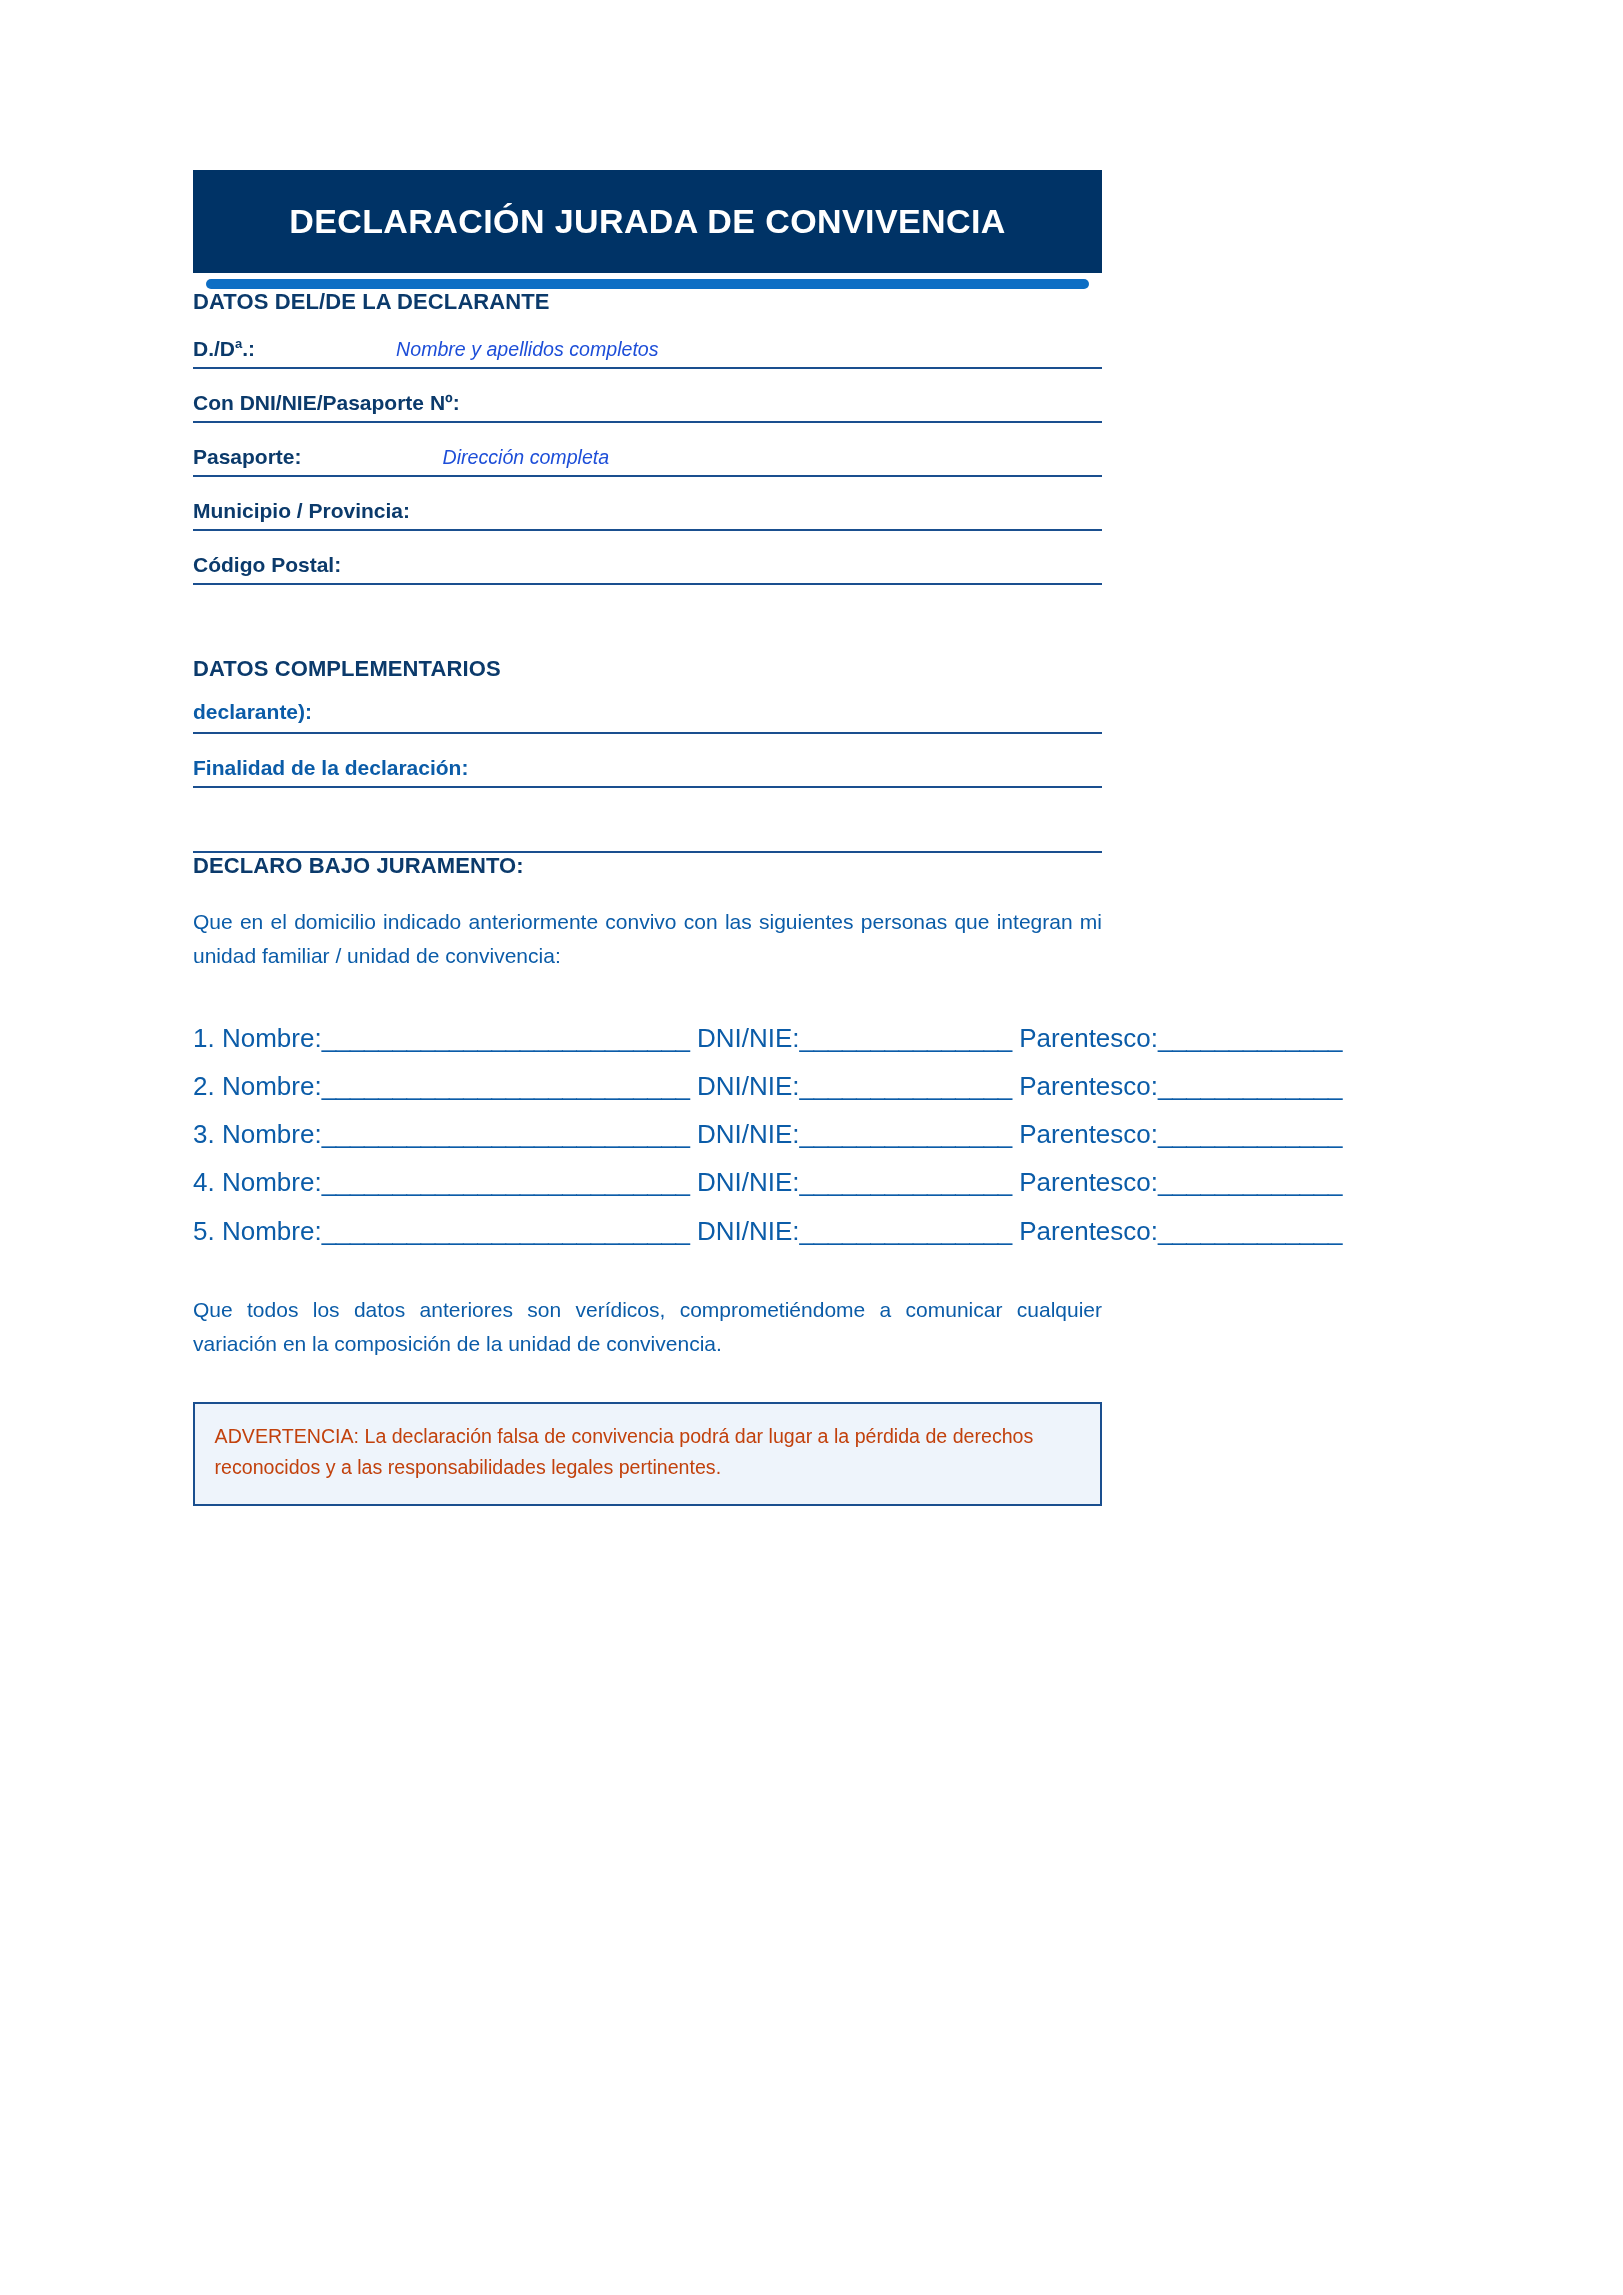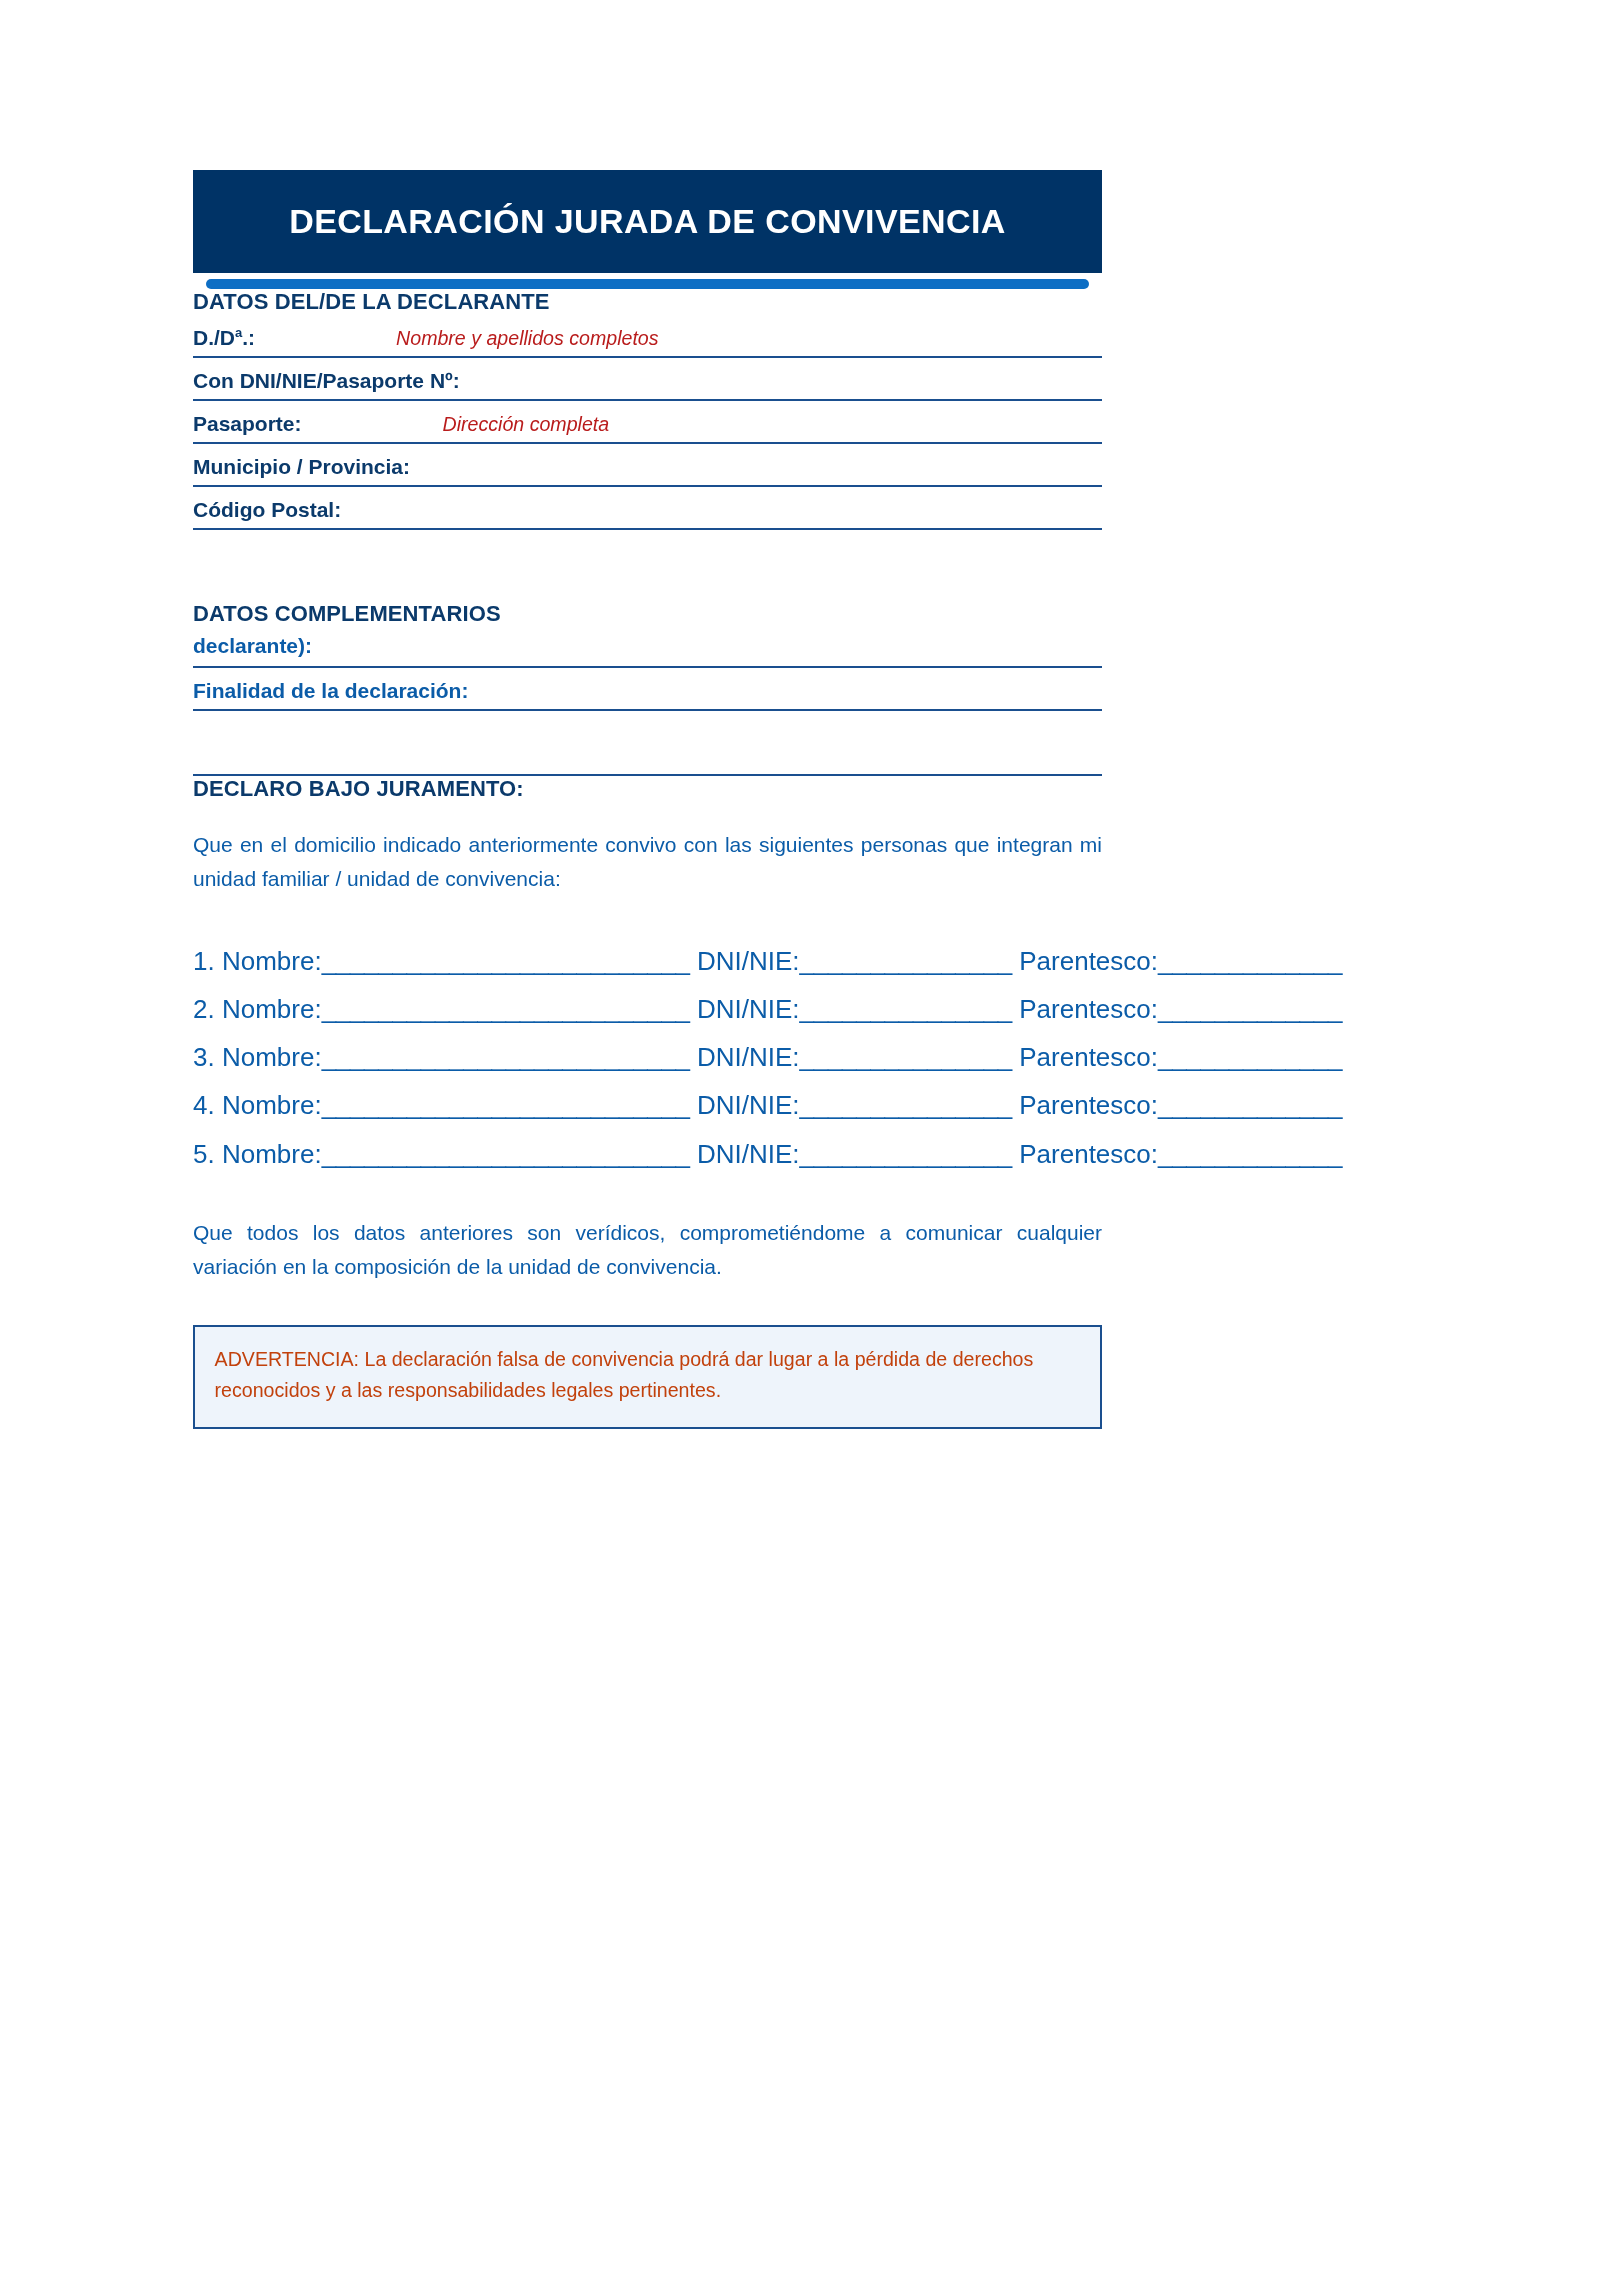--- a/index.html
+++ b/index.html
@@ -57,38 +57,38 @@
   }
   .section-heading.tight { margin-top: 71px; }
 
   
   .field-row {
     position: relative;
     display: flex;
     align-items: flex-end;
     border-bottom: 2.6px solid #1a4f8f;
     padding-bottom: 5.9px;
-    margin-top: 5px;
+    margin-top: 16px;
     min-height: 30px;
   }
   .field-label {
     color: #0b3a6b;
     font-size: 21px;
     font-weight: bold;
     white-space: nowrap;
     flex: 0 0 auto;
   }
   .field-label.accent { color: #0b5ca8; }
   .field-label sup {
     font-size: 0.62em;
     vertical-align: super;
     line-height: 0;
   }
   .field-placeholder {
-    color: #b91c1c;
+    color: #1d4ed8;
     font-size: 19.6px;
     font-style: italic;
     margin-left: 141px;
     white-space: nowrap;
   }
   .field-row.two-line {
     display: block;
     border-bottom: 2.6px solid #1a4f8f;
     padding-bottom: 3.9px;
   }

